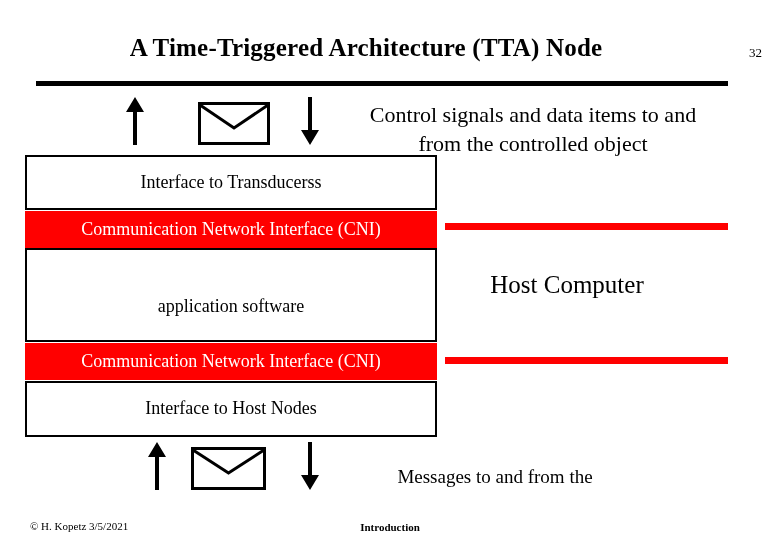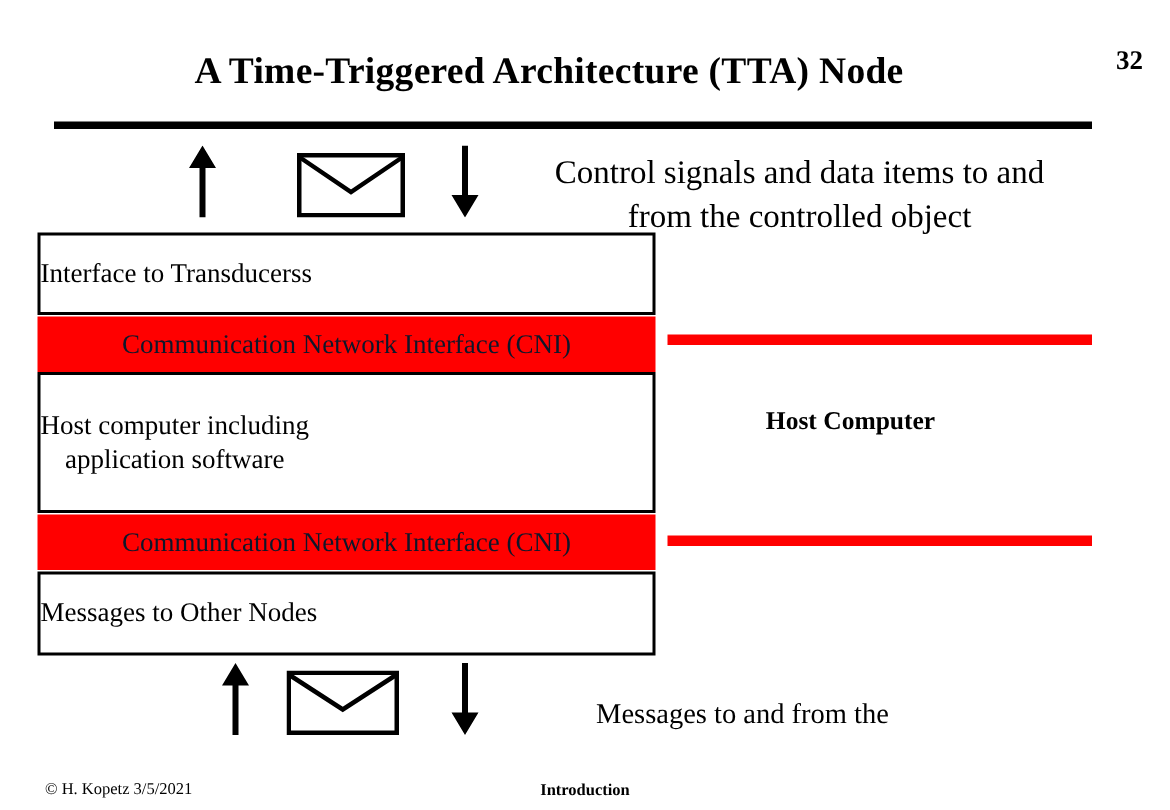--- a/index.html
+++ b/index.html
@@ -27,23 +27,23 @@
     text-align: center;
     font-size: 25px;
     font-weight: bold;
     letter-spacing: 0.2px;
     line-height: 1.1;
     white-space: nowrap;
   }
   #page-number {
     position: absolute;
     right: 18px;
-    top: 18px;
-    font-size: 18px;
-    font-weight: bold;
+    top: 33px;
+    font-size: 13px;
+    font-weight: normal;
   }
   #title-rule {
     position: absolute;
     left: 36px;
     top: 69px;
     width: 692px;
     height: 5px;
     background: #000000;
   }
 
@@ -53,28 +53,29 @@
     left: 25px;
     width: 412px;
     box-sizing: border-box;
     border: 2px solid #000000;
     background: #ffffff;
     font-size: 18px;
     line-height: 1.28;
     text-align: center;
     display: flex;
     align-items: center;
+    justify-content: center;
   }
   .cni-bar {
     position: absolute;
     left: 25px;
     width: 412px;
     box-sizing: border-box;
     background: #FF0000;
-    color: #0f172a;
+    color: #ffffff;
     font-size: 18px;
     text-align: center;
     display: flex;
     align-items: center;
     justify-content: center;
     white-space: nowrap;
   }
 
   #box-transducers { top: 143px; height: 55px; }
   #cni-top        { top: 199px; height: 37px; }
@@ -122,22 +123,22 @@
     text-align: center;
     font-size: 22px;
     line-height: 1.32;
   }
   #label-host-computer {
     position: absolute;
     left: 462px;
     top: 259px;
     width: 210px;
     text-align: center;
-    font-size: 17px;
-    font-weight: bold;
+    font-size: 25px;
+    font-weight: normal;
   }
   #label-messages {
     position: absolute;
     left: 330px;
     top: 452px;
     width: 330px;
     text-align: center;
     font-size: 19px;
     line-height: 1.32;
   }
@@ -198,31 +199,31 @@
   <div class="stack-box" id="box-transducers">
     <span>Interface to Transducerss</span>
   </div>
 
   <div class="cni-bar" id="cni-top">
     <span>Communication Network Interface (CNI)</span>
   </div>
 
   <div class="stack-box" id="box-host">
     <span>
-      <span>Host computer including</span><br>
+      <br>
       <span>application software</span>
     </span>
   </div>
 
   <div class="cni-bar" id="cni-bottom">
     <span>Communication Network Interface (CNI)</span>
   </div>
 
   <div class="stack-box" id="box-other">
-    <span>Messages to Other  Nodes</span>
+    <span>Interface to Host  Nodes</span>
   </div>
 
   <div class="red-connector" id="red-connector-top"></div>
   <div class="red-connector" id="red-connector-bottom"></div>
 
   <div id="label-host-computer">Host Computer</div>
 
   <div class="arrow" id="arrow-up-bottom">
     <svg width="22" height="48" viewBox="0 0 22 48">
       <polygon points="11,0 20,15 13,15 13,48 9,48 9,15 2,15" fill="#000000"></polygon>

